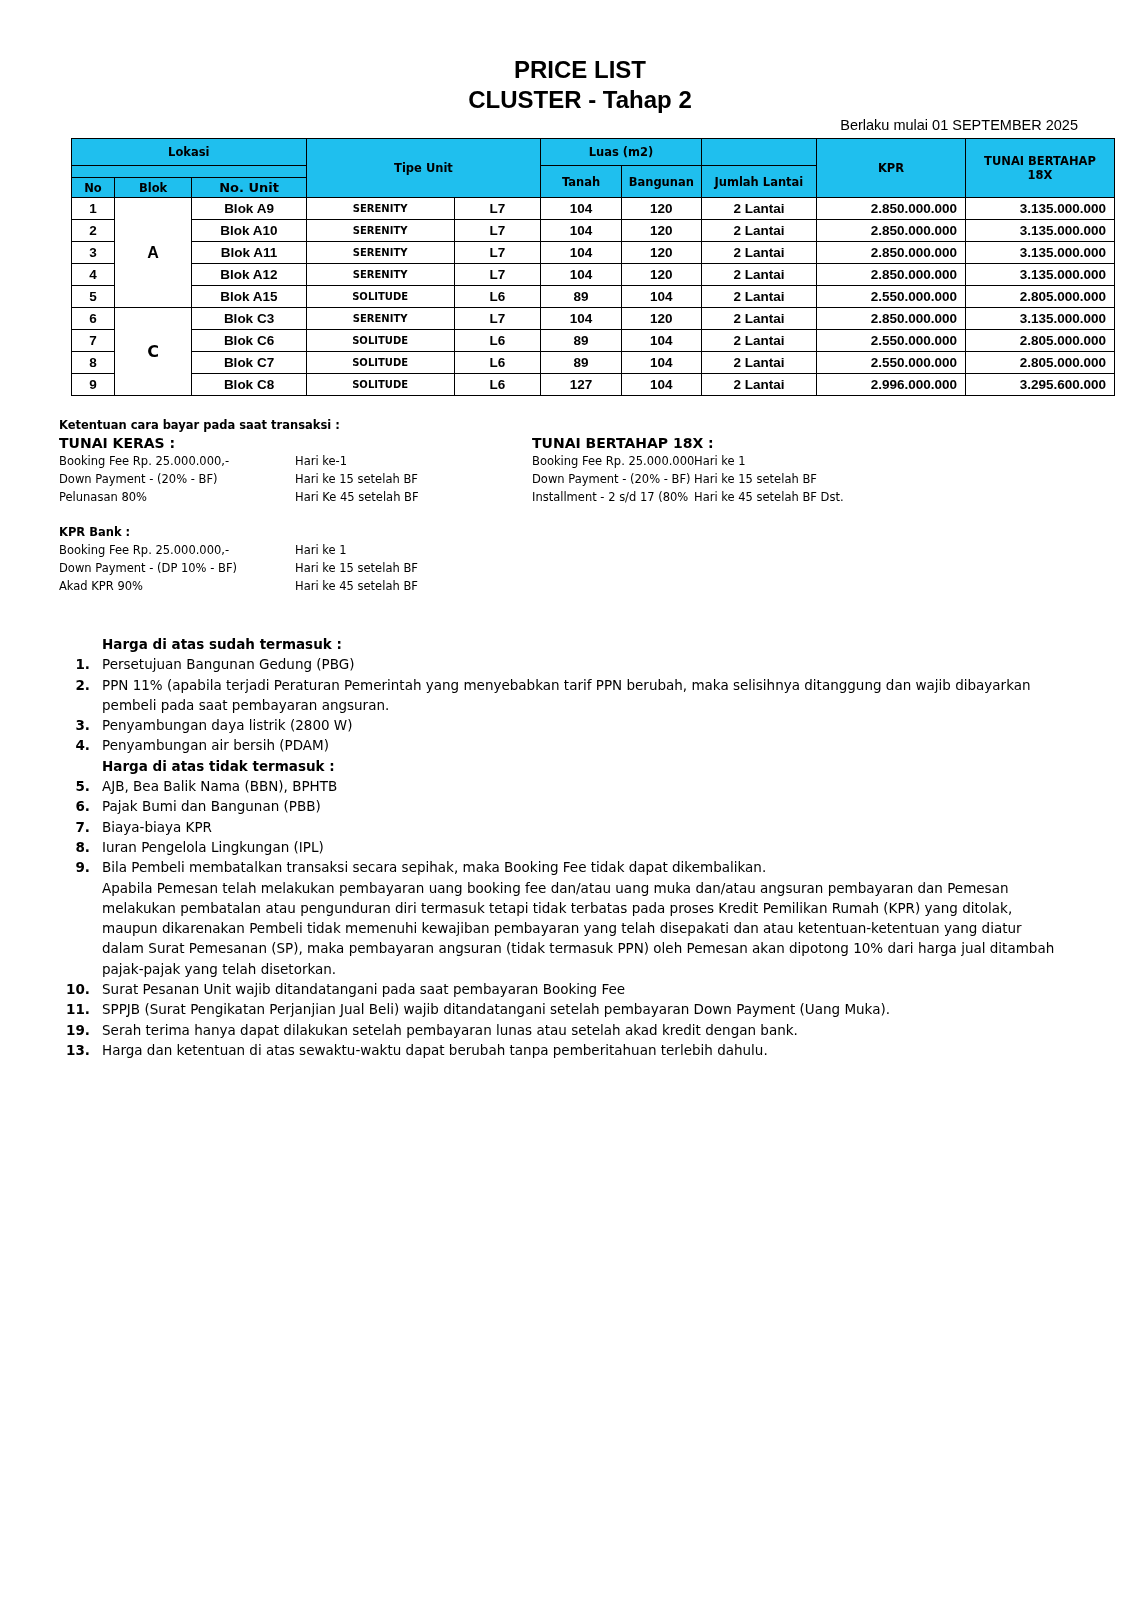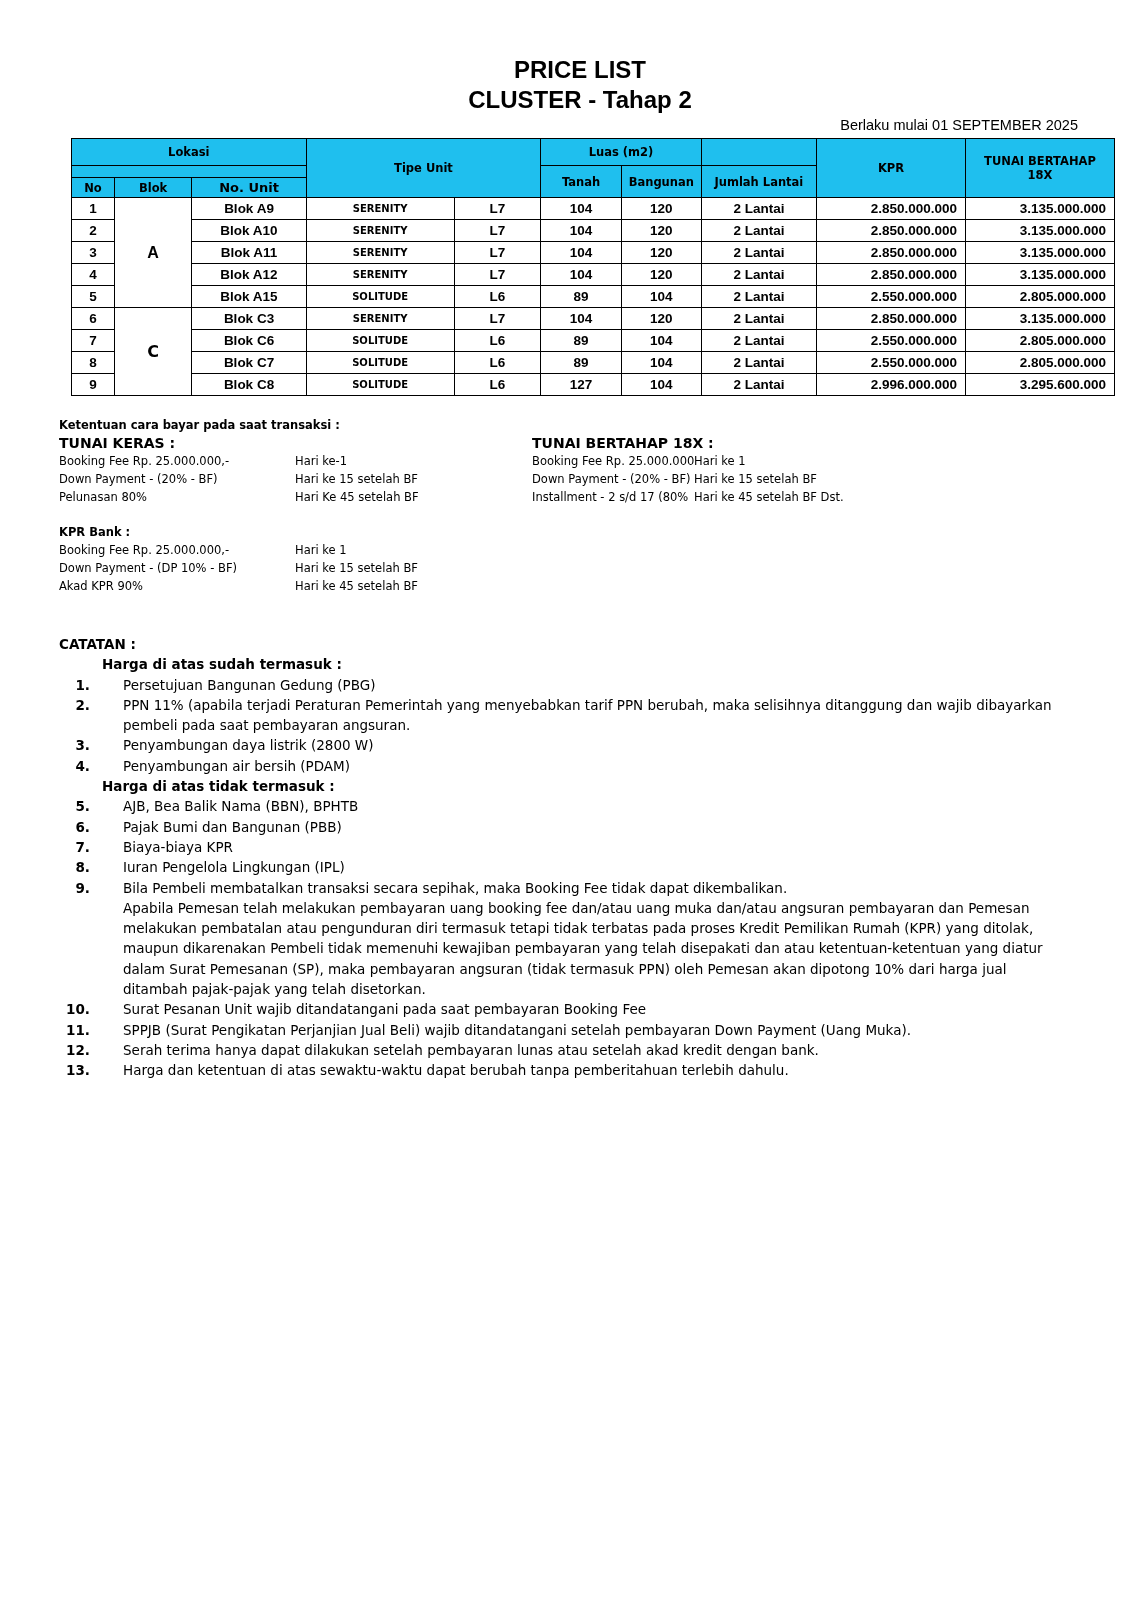--- a/index.html
+++ b/index.html
@@ -22,21 +22,21 @@
     .notes .row .l { width: 236px; white-space: nowrap; overflow: hidden; }
     .notes2 { position: absolute; left: 532px; font-family: "DejaVu Sans", sans-serif; font-size: 11.5px; line-height: 18px; }
     .notes2 .row { display: flex; }
     .notes2 .row .l { width: 162px; white-space: nowrap; overflow: hidden; }
     .catatan { position: absolute; left: 59px; top: 634px; width: 1000px;
       font-family: "DejaVu Sans", sans-serif; font-size: 13.5px; line-height: 20.3px; }
     .catatan .title { font-weight: bold; }
     .catatan .sub { font-weight: bold; padding-left: 43px; }
     .catatan .item { display: flex; }
     .catatan .item .n { width: 43px; text-align: right; padding-right: 12px; box-sizing: border-box; font-weight: bold; }
-    .catatan .item .t { flex: 1; margin-left: 21px; }
+    .catatan .item .t { flex: 1; }
   </style>
 </head>
 <body>
 
 <div class="title-block">
   <div>PRICE LIST</div>
   <div>CLUSTER - Tahap 2</div>
 </div>
 <div class="effective">Berlaku mulai 01 SEPTEMBER 2025</div>
 
@@ -220,21 +220,20 @@
       <span class="l">Down Payment - (20% - BF)</span>
       <span>Hari ke 15 setelah BF</span>
     </div>
   <div class="row">
       <span class="l">Installment - 2 s/d 17 (80%</span>
       <span>Hari ke 45 setelah BF Dst.</span>
     </div>
 </div>
 
 <div class="catatan">
-  <div class="title">CATATAN :</div>
   <div class="sub">Harga di atas sudah termasuk :</div>
   <div id="included-list">
       <div class="item">
         <span class="n">1.</span>
         <span class="t">
           <div>Persetujuan Bangunan Gedung (PBG)</div>
         </span>
       </div>
       <div class="item">
         <span class="n">2.</span>
@@ -294,21 +293,21 @@
           <div>Surat Pesanan Unit wajib ditandatangani pada saat pembayaran Booking Fee</div>
         </span>
       </div>
       <div class="item">
         <span class="n">11.</span>
         <span class="t">
           <div>SPPJB (Surat Pengikatan Perjanjian Jual Beli) wajib ditandatangani setelah pembayaran Down Payment (Uang Muka).</div>
         </span>
       </div>
       <div class="item">
-        <span class="n">12.</span>
+        <span class="n">19.</span>
         <span class="t">
           <div>Serah terima hanya dapat dilakukan setelah pembayaran lunas atau setelah akad kredit dengan bank.</div>
         </span>
       </div>
       <div class="item">
         <span class="n">13.</span>
         <span class="t">
           <div>Harga dan ketentuan di atas sewaktu-waktu dapat berubah tanpa pemberitahuan terlebih dahulu.</div>
         </span>
       </div>

